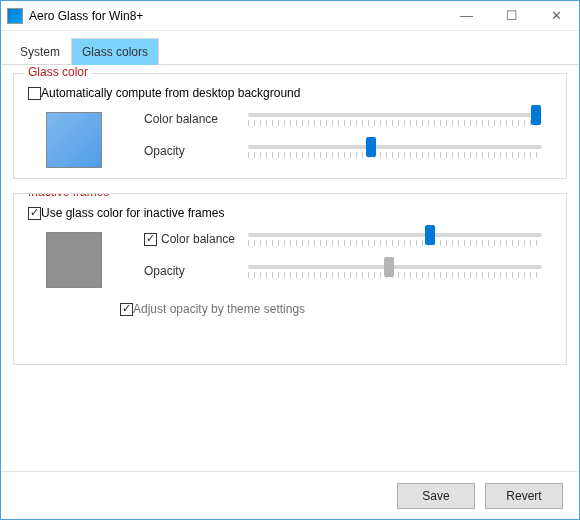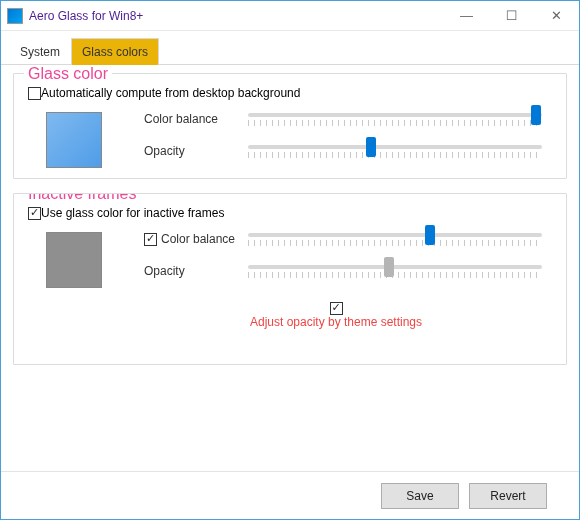--- a/index.html
+++ b/index.html
@@ -1,53 +1,53 @@
 <!DOCTYPE html>
 <html><head>
 <meta charset="utf-8">
 <style>
   * { box-sizing: border-box; margin: 0; padding: 0; font-family: "Segoe UI", Tahoma, sans-serif; font-size: 12px; }
   body { background: #fff; width: 580px; height: 520px; overflow: hidden; }
 
   .window { width: 580px; height: 520px; border: 1px solid #4a9fd8; background: #fff; display: flex; flex-direction: column; }
   .titlebar { height: 30px; background: #fff; display: flex; align-items: center; border-bottom: 1px solid #e8e8e8; }
   .titlebar-icon { width: 16px; height: 16px; margin: 0 6px; background: linear-gradient(135deg,#0078d7,#00a4ef); border:1px solid #999; }
-  .titlebar-title { flex: 1; color: #4c1d95; font-size: 12px; }
+  .titlebar-title { flex: 1; color: #000000; font-size: 12px; }
   .titlebar-btns { display: flex; height: 100%; }
   .titlebar-btn { width: 45px; display: flex; align-items: center; justify-content: center; color: #666; font-size: 13px; cursor: default; }
 
   .tabs { display: flex; padding: 4px 24px 0 8px; border-bottom: 1px solid #d9d9d9; margin-top: 2px; }
   .tab { padding: 6px 10px 6px 10px; color: #333; cursor: default; border: 1px solid transparent; border-bottom: none; position: relative; top: 1px; }
-  .tab.active { border-color: #d9d9d9; background: #eab308; }
+  .tab.active { border-color: #d9d9d9; background: #7dd3fc; }
 
   .content { flex: 1; padding: 8px 12px 0 12px; overflow: hidden; }
 
   .fieldset { border: 1px solid #dcdcdc; border-radius: 1px; margin-bottom: 14px; position: relative; padding: 12px 14px 10px 14px; }
-  .legend { position: absolute; top: -9px; left: 10px; background: #fff; padding: 0 4px; color: #ec4899; font-size: 16px; }
+  .legend { position: absolute; top: -9px; left: 10px; background: #fff; padding: 0 4px; color: #b91c1c; font-size: 12px; }
 
   .check-row { display: flex; align-items: center; margin-bottom: 12px; }
   .checkbox { width: 13px; height: 13px; border: 1px solid #333; display: inline-flex; align-items: center; justify-content: center; font-size: 10px; line-height: 1; color: #222; background:#fff; }
   .checkbox.checked::after { content: "✓"; font-size: 11px; position: relative; top: -1px; }
 
   .color-row { display: flex; gap: 18px; }
   .swatch { width: 56px; height: 56px; border: 1px solid #888; margin-left: 18px; }
 
   .sliders { flex: 1; display: flex; flex-direction: column; gap: 18px; }
   .slider-row { display: flex; align-items: center; gap: 4px; margin-left: 24px; }
   .slider-label { width: 100px; color: #333; display:flex; align-items:center; gap:4px;}
   .slider-container { flex: 1; position: relative; padding-right: 10px; }
   .track { height: 4px; background: #d8d8d8; border-radius: 2px; position: relative; }
   .thumb { width: 10px; height: 20px; background: #0078d7; border-radius: 2px; position: absolute; top: -8px; transform: translateX(-50%); }
   .thumb.grey { background: #b5b5b5; }
   .ticks { height: 6px; margin-top: 3px; background: repeating-linear-gradient(to right, #c8c8c8 0 1px, transparent 1px 6px); }
 
-  .footer { height: 48px; border-top: 1px solid #e3e3e3; display: flex; justify-content: flex-end; align-items: center; gap: 10px; padding: 0 32px; }
+  .footer { height: 48px; border-top: 1px solid #e3e3e3; display: flex; justify-content: flex-end; align-items: center; gap: 10px; padding: 0 16px; }
   .btn { min-width: 78px; height: 26px; border: 1px solid #adadad; background: #e1e1e1; display: flex; align-items: center; justify-content: center; color: #222; cursor: default; }
 
-  .cut { color:#ef4444;flex-direction:column; }
+  .cut { color:#737373; }
 </style>
 </head>
 <body>
 
 <div class="window">
 
   <div class="titlebar">
     <div class="titlebar-icon"></div>
     <div class="titlebar-title">Aero Glass for Win8+</div>
     <div class="titlebar-btns">

